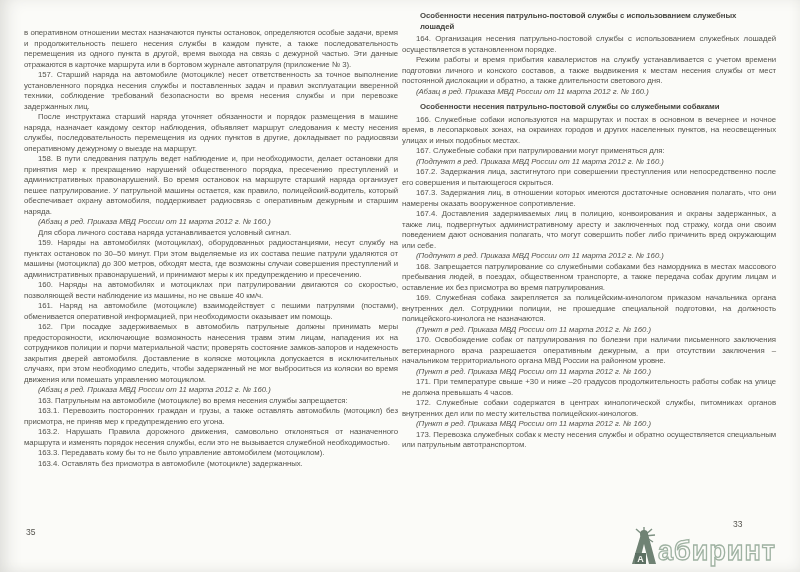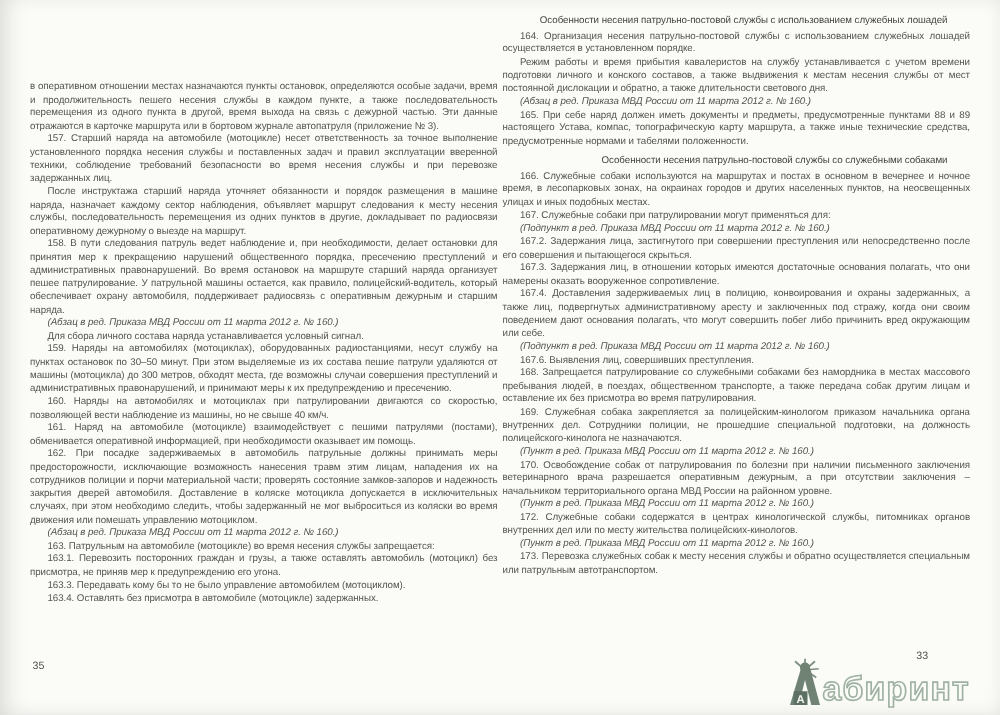--- a/index.html
+++ b/index.html
@@ -17,27 +17,27 @@
   }
   .col{
     position:absolute;
     width:374px;
     color:#55544e;
     font-size:7.8px;
     line-height:10.5px;
     letter-spacing:-0.05px;
     text-align:justify;
   }
-  .col-left{left:24px;top:28px;height:502px;margin-top:36px;}
+  .col-left{left:24px;top:28px;height:502px;}
   .col-right{left:402px;top:10px;height:532px;}
   .blk{margin:0;padding:0;}
   .blk.ind{text-indent:14px;}
   .blk.amendment{font-style:italic;text-indent:14px;}
   .blk.heading{
-    font-weight:normal;text-align:right;text-indent:0;
+    font-weight:bold;text-align:left;text-indent:0;
     color:#45443f;margin:1px 18px 2px;
   }
   .blk.heading + .blk{margin-top:1px;}
   .blk.heading:not(:first-child){margin-top:5px;}
   .pagenum{
     position:absolute;
     font-size:8.5px;color:#55544e;
   }
   .pagenum-left{left:26px;top:527px;}
   .pagenum-right{left:733px;top:519px;}
@@ -58,44 +58,44 @@
       <p class="blk body ind">158. В пути следования патруль ведет наблюдение и, при необходимости, делает остановки для принятия мер к прекращению нарушений общественного порядка, пресечению преступлений и административных правонарушений. Во время остановок на маршруте старший наряда организует пешее патрулирование. У патрульной машины остается, как правило, полицейский-водитель, который обеспечивает охрану автомобиля, поддерживает радиосвязь с оперативным дежурным и старшим наряда.</p>
       <p class="blk amendment ind">(Абзац в ред. Приказа МВД России от 11 марта 2012 г. № 160.)</p>
       <p class="blk body ind">Для сбора личного состава наряда устанавливается условный сигнал.</p>
       <p class="blk body ind">159. Наряды на автомобилях (мотоциклах), оборудованных радиостанциями, несут службу на пунктах остановок по 30–50 минут. При этом выделяемые из их состава пешие патрули удаляются от машины (мотоцикла) до 300 метров, обходят места, где возможны случаи совершения преступлений и административных правонарушений, и принимают меры к их предупреждению и пресечению.</p>
       <p class="blk body ind">160. Наряды на автомобилях и мотоциклах при патрулировании двигаются со скоростью, позволяющей вести наблюдение из машины, но не свыше 40 км/ч.</p>
       <p class="blk body ind">161. Наряд на автомобиле (мотоцикле) взаимодействует с пешими патрулями (постами), обменивается оперативной информацией, при необходимости оказывает им помощь.</p>
       <p class="blk body ind">162. При посадке задерживаемых в автомобиль патрульные должны принимать меры предосторожности, исключающие возможность нанесения травм этим лицам, нападения их на сотрудников полиции и порчи материальной части; проверять состояние замков-запоров и надежность закрытия дверей автомобиля. Доставление в коляске мотоцикла допускается в исключительных случаях, при этом необходимо следить, чтобы задержанный не мог выброситься из коляски во время движения или помешать управлению мотоциклом.</p>
       <p class="blk amendment ind">(Абзац в ред. Приказа МВД России от 11 марта 2012 г. № 160.)</p>
       <p class="blk body ind">163. Патрульным на автомобиле (мотоцикле) во время несения службы запрещается:</p>
       <p class="blk body ind">163.1. Перевозить посторонних граждан и грузы, а также оставлять автомобиль (мотоцикл) без присмотра, не приняв мер к предупреждению его угона.</p>
+      <p class="blk body ind">163.2. Нарушать Правила дорожного движения, самовольно отклоняться от назначенного маршрута и изменять порядок несения службы, если это не вызывается служебной необходимостью.</p>
       <p class="blk body ind">163.3. Передавать кому бы то не было управление автомобилем (мотоциклом).</p>
       <p class="blk body ind">163.4. Оставлять без присмотра в автомобиле (мотоцикле) задержанных.</p>
     </div>
 
   <div class="col col-right">
       <p class="blk heading">Особенности несения патрульно-постовой службы с использованием служебных лошадей</p>
       <p class="blk body ind">164. Организация несения патрульно-постовой службы с использованием служебных лошадей осуществляется в установленном порядке.</p>
       <p class="blk body ind">Режим работы и время прибытия кавалеристов на службу устанавливается с учетом времени подготовки личного и конского составов, а также выдвижения к местам несения службы от мест постоянной дислокации и обратно, а также длительности светового дня.</p>
       <p class="blk amendment ind">(Абзац в ред. Приказа МВД России от 11 марта 2012 г. № 160.)</p>
-      <p class="blk body ind">165. При себе наряд должен иметь документы и предметы, предусмотренные пунктами 88 и 89 настоящего Устава, компас, топографическую карту маршрута, а также иные технические средства, предусмотренные нормами и табелями положенности.</p>
       <p class="blk heading">Особенности несения патрульно-постовой службы со служебными собаками</p>
       <p class="blk body ind">166. Служебные собаки используются на маршрутах и постах в основном в вечернее и ночное время, в лесопарковых зонах, на окраинах городов и других населенных пунктов, на неосвещенных улицах и иных подобных местах.</p>
       <p class="blk body ind">167. Служебные собаки при патрулировании могут применяться для:</p>
       <p class="blk amendment ind">(Подпункт в ред. Приказа МВД России от 11 марта 2012 г. № 160.)</p>
       <p class="blk body ind">167.2. Задержания лица, застигнутого при совершении преступления или непосредственно после его совершения и пытающегося скрыться.</p>
       <p class="blk body ind">167.3. Задержания лиц, в отношении которых имеются достаточные основания полагать, что они намерены оказать вооруженное сопротивление.</p>
       <p class="blk body ind">167.4. Доставления задерживаемых лиц в полицию, конвоирования и охраны задержанных, а также лиц, подвергнутых административному аресту и заключенных под стражу, когда они своим поведением дают основания полагать, что могут совершить побег либо причинить вред окружающим или себе.</p>
       <p class="blk amendment ind">(Подпункт в ред. Приказа МВД России от 11 марта 2012 г. № 160.)</p>
-      <p class="blk body ind">167.6. Выявления лиц, совершивших преступления.</p>
       <p class="blk body ind">168. Запрещается патрулирование со служебными собаками без намордника в местах массового пребывания людей, в поездах, общественном транспорте, а также передача собак другим лицам и оставление их без присмотра во время патрулирования.</p>
       <p class="blk body ind">169. Служебная собака закрепляется за полицейским-кинологом приказом начальника органа внутренних дел. Сотрудники полиции, не прошедшие специальной подготовки, на должность полицейского-кинолога не назначаются.</p>
       <p class="blk amendment ind">(Пункт в ред. Приказа МВД России от 11 марта 2012 г. № 160.)</p>
       <p class="blk body ind">170. Освобождение собак от патрулирования по болезни при наличии письменного заключения ветеринарного врача разрешается оперативным дежурным, а при отсутствии заключения – начальником территориального органа МВД России на районном уровне.</p>
       <p class="blk amendment ind">(Пункт в ред. Приказа МВД России от 11 марта 2012 г. № 160.)</p>
+      <p class="blk body ind">171. При температуре свыше +30 и ниже –20 градусов продолжительность работы собак на улице не должна превышать 4 часов.</p>
       <p class="blk body ind">172. Служебные собаки содержатся в центрах кинологической службы, питомниках органов внутренних дел или по месту жительства полицейских-кинологов.</p>
       <p class="blk amendment ind">(Пункт в ред. Приказа МВД России от 11 марта 2012 г. № 160.)</p>
       <p class="blk body ind">173. Перевозка служебных собак к месту несения службы и обратно осуществляется специальным или патрульным автотранспортом.</p>
     </div>
 
   <div class="pagenum pagenum-left">35</div>
 
   <div class="pagenum pagenum-right">33</div>
 
   <div class="watermark">

